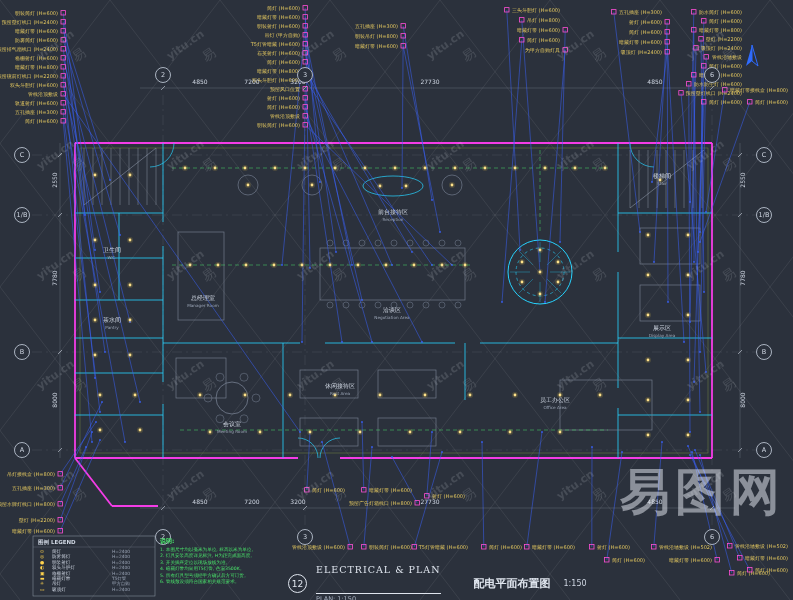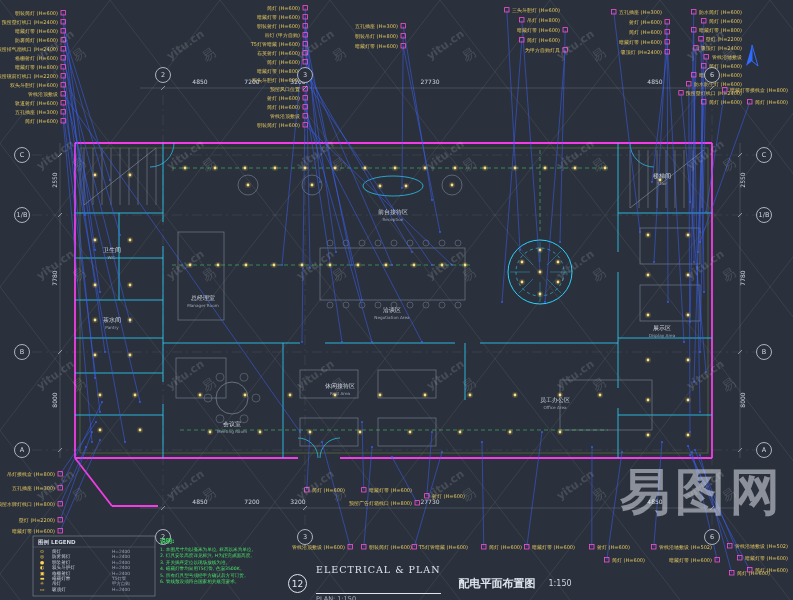--- a/index.html
+++ b/index.html
@@ -6,21 +6,21 @@
   .stage{position:relative;width:793px;height:600px;background:#2b313c;overflow:hidden;
          font-family:"DejaVu Sans",sans-serif;}
   .stage svg{position:absolute;left:0;top:0;}
   .titleblock{position:absolute;left:288px;top:564px;display:flex;align-items:center;gap:9px;
               color:#dfe5ee;z-index:5;}
   .sheetno{width:17px;height:17px;border:1px solid #dfe5ee;border-radius:50%;
            display:flex;align-items:center;justify-content:center;font-size:9px;flex:0 0 auto;}
   .ttl-en{font-family:"DejaVu Serif",serif;font-size:9.5px;letter-spacing:1px;
           border-bottom:1px solid #dfe5ee;padding-bottom:18px;white-space:nowrap;}
   .ttl-scale{font-size:6.5px;color:#aab3c2;margin-top:1px;}
-  .ttl-zh{font-size:11px;font-weight:bold;margin-left:9px;white-space:nowrap;}
+  .ttl-zh{font-size:11px;font-weight:bold;margin-left:24px;white-space:nowrap;}
   .ttl-ratio{font-size:8px;margin-left:4px;color:#cfd6e2;}
   .wm-corner{position:absolute;right:8px;bottom:74px;font-size:50px;font-weight:bold;
              color:rgba(235,240,248,.5);letter-spacing:5px;z-index:4;pointer-events:none;}
 </style>
 </head>
 <body>
 
 <div class="stage">
   <svg id="cad-svg" width="793" height="600" viewBox="0 0 793 600">
       <g>

